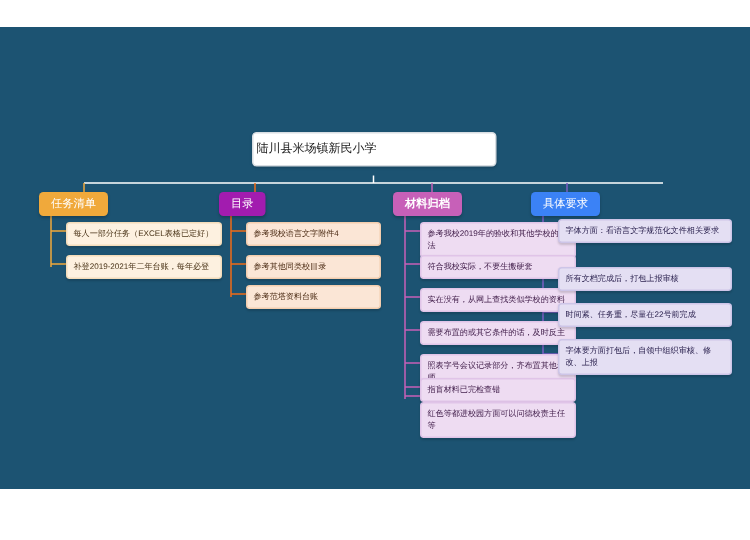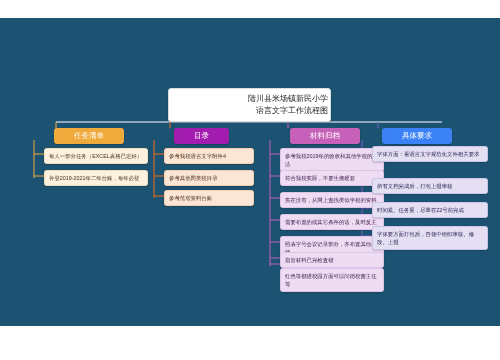--- a/index.html
+++ b/index.html
@@ -22,43 +22,42 @@
   }
   
   #root-node {
     position: absolute;
     left: 168px; top: 70px;
     width: 163px;
     background: #ffffff;
     border: 1px solid #d8dde2;
     border-radius: 3px;
     padding: 4px 2px 5px 2px;
-    text-align: right;
+    text-align: left;
     color: #1a1a1a;
     font-size: 8px;
     line-height: 1.45;
     box-shadow: 0 1px 2px rgba(0,0,0,.18);
   }
   
   #links { position: absolute; left: 0; top: 0; width: 500px; height: 308px; }
   
   .head {
     position: absolute;
     border-radius: 3px;
     color: #ffffff;
     font-size: 7.5px;
     line-height: 1;
-    padding: 4px 20px;
+    padding: 4px 8px;
     white-space: nowrap;
     box-shadow: 0 1px 2px rgba(0,0,0,.22);
-    margin-left: 28px;
   }
   .head-tasks   { left: 26px;  top: 110px; background: #f0a93b; }
   .head-catalog { left: 146px; top: 110px; background: #a21caf; }
-  .head-archive { left: 262px; top: 110px; background: #c760b8; }
+  .head-archive { left: 262px; top: 110px; background: #c760b8; font-weight: bold; }
   .head-require { left: 354px; top: 110px; background: #3b82f6; }
   
   .leaf {
     position: absolute;
     border-radius: 2.5px;
     font-size: 5.4px;
     line-height: 1.5;
     padding: 3px 4px;
     box-shadow: 0 1px 1.5px rgba(0,0,0,.16);
   }
@@ -98,21 +97,20 @@
 
       <path d="M 154 122 L 154 180 M 154 136 L 164 136 M 154 158 L 164 158 M 154 178 L 164 178" stroke="#ef6c17" stroke-width="1" fill="none"></path>
 
       <path d="M 270 122 L 270 248 M 270 136 L 280 136 M 270 158 L 280 158 M 270 180 L 280 180 M 270 202 L 280 202 M 270 224 L 280 224 M 270 240 L 280 240 M 270 246 L 280 246" stroke="#c760b8" stroke-width="1" fill="none"></path>
 
       <path d="M 362 122 L 362 222 M 362 138 L 372 138 M 362 166 L 372 166 M 362 190 L 372 190 M 362 218 L 372 218" stroke="#7b5fc4" stroke-width="1" fill="none"></path>
     </svg>
 
     <div id="root-node">
       <div>陆川县米场镇新民小学</div>
-      <div>语言文字工作流程图</div>
     </div>
 
     <div class="head head-tasks">任务清单</div>
     <div class="head head-catalog">目录</div>
     <div class="head head-archive">材料归档</div>
     <div class="head head-require">具体要求</div>
 
     <div class="leaf leaf-tasks" style="left:44px; top:130px; width:104px;">每人一部分任务（EXCEL表格已定好）</div>
     <div class="leaf leaf-tasks" style="left:44px; top:152px; width:104px;">补登2019-2021年二年台账，每年必登</div>
 

